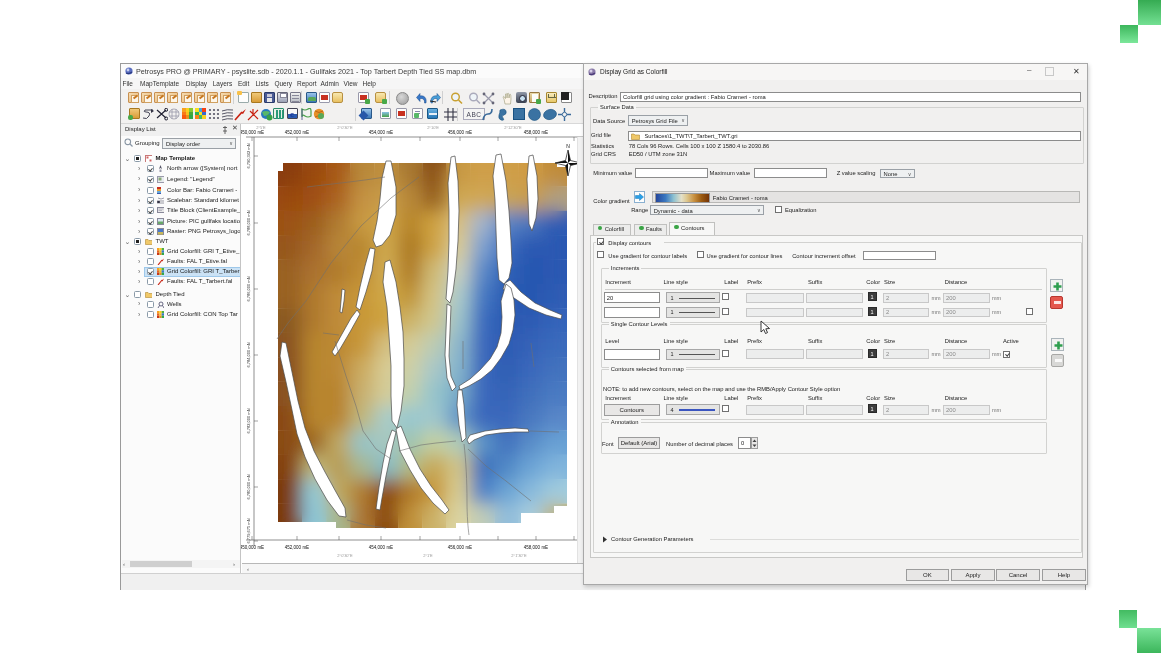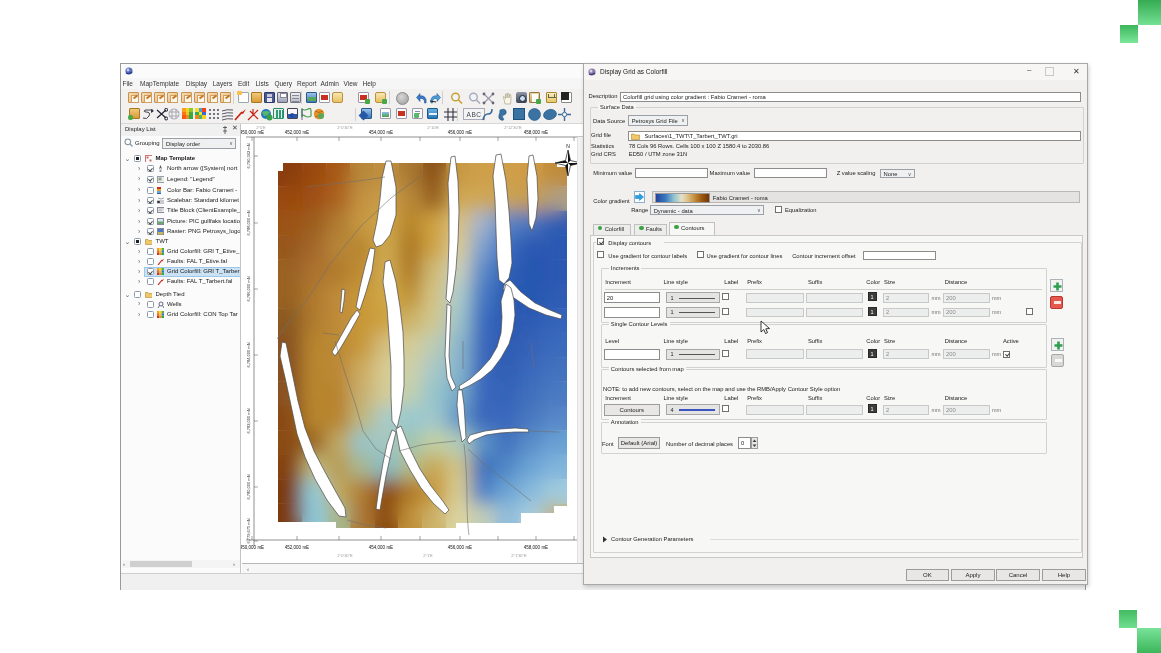--- a/index.html
+++ b/index.html
@@ -60,20 +60,21 @@
   <div class="gsq" style="left:1119px;top:610px;width:18px;height:18px;background:linear-gradient(#42bb61,#6fdf90);"></div>
   <div class="gsq" style="left:1137px;top:628px;width:24px;height:25px;background:linear-gradient(#79e298,#3cb65b);"></div>
 
   <div id="mainwin">
     <div id="mtitle">
       <svg class="abs" style="left:4px;top:3px" width="8" height="8">
           <circle cx="4" cy="4" r="3.6" fill="#5a6ec0"></circle>
           <circle cx="3" cy="3" r="1.4" fill="#c8d0f0"></circle>
           <path d="M1,6 Q4,7.5 7,5" stroke="#2a3a80" stroke-width="1.2" fill="none"></path>
         </svg>
+      <span class="abs" style="left:15px;top:2.5px;color:#3a3a3a">Petrosys PRO @ PRIMARY - psyslite.sdb - 2020.1.1 - Gullfaks 2021 - Top Tarbert Depth Tied SS map.dbm</span>
     </div>
     <div id="mmenu">
       <span class="abs" style="left:1.5px;top:2px">File</span>
       <span class="abs" style="left:19px;top:2px">MapTemplate</span>
       <span class="abs" style="left:64.8px;top:2px">Display</span>
       <span class="abs" style="left:91.7px;top:2px">Layers</span>
       <span class="abs" style="left:117px;top:2px">Edit</span>
       <span class="abs" style="left:134.4px;top:2px">Lists</span>
       <span class="abs" style="left:153.4px;top:2px">Query</span>
       <span class="abs" style="left:176px;top:2px">Report</span>

